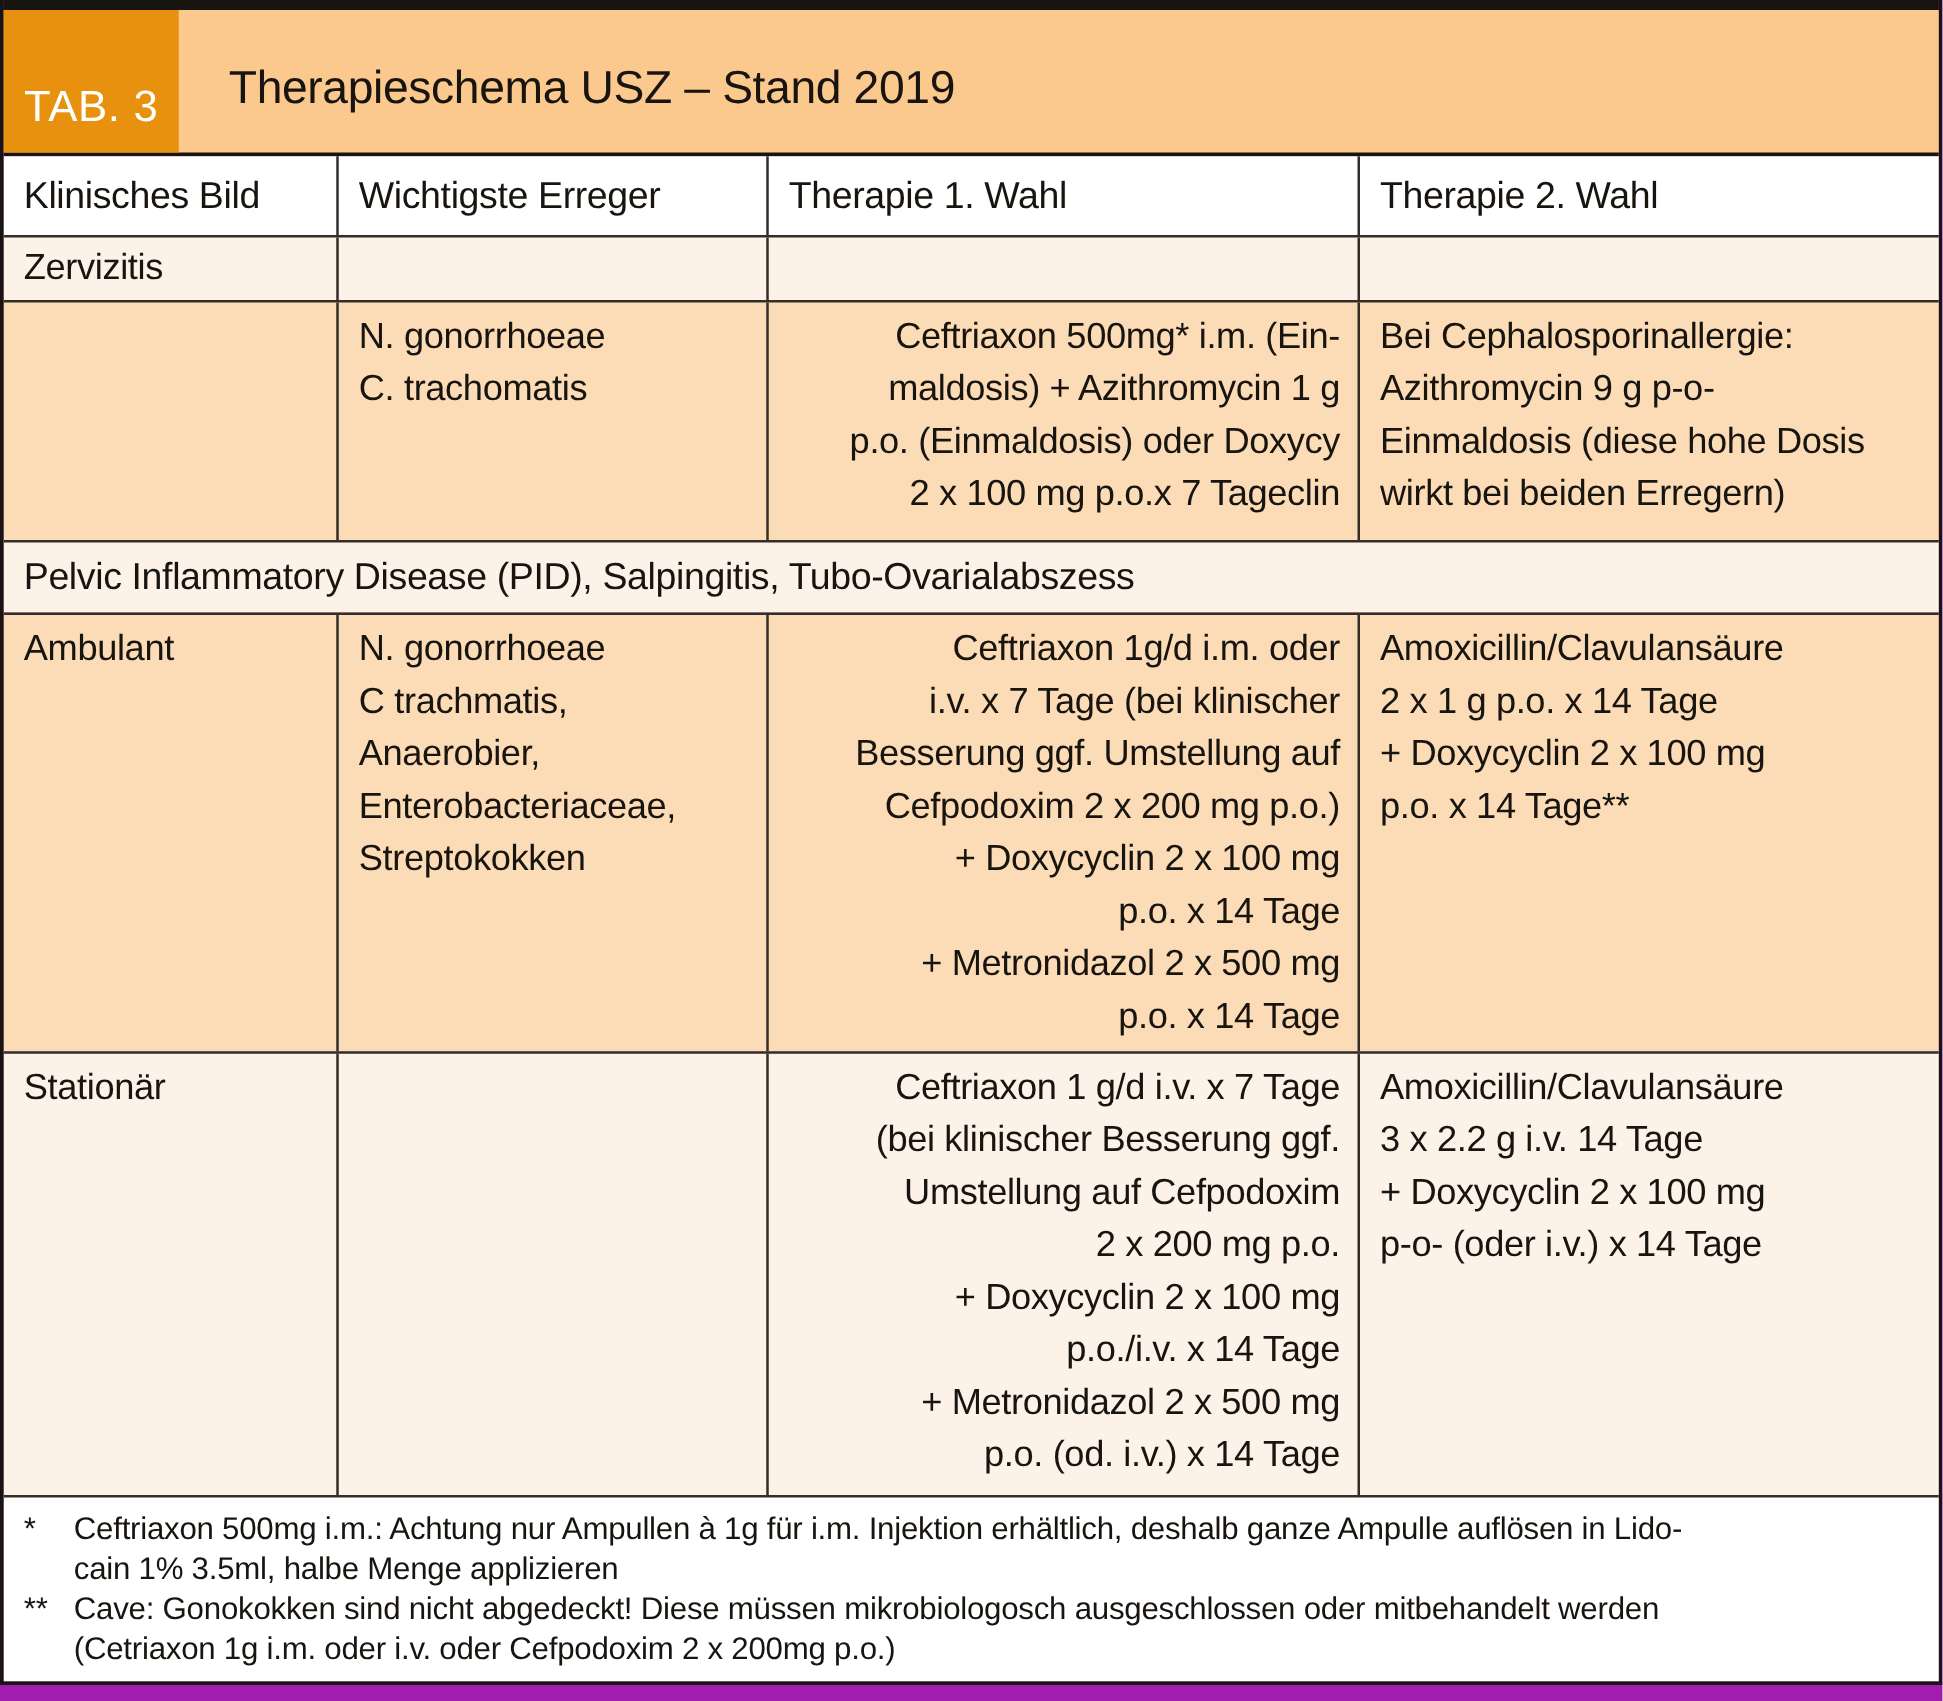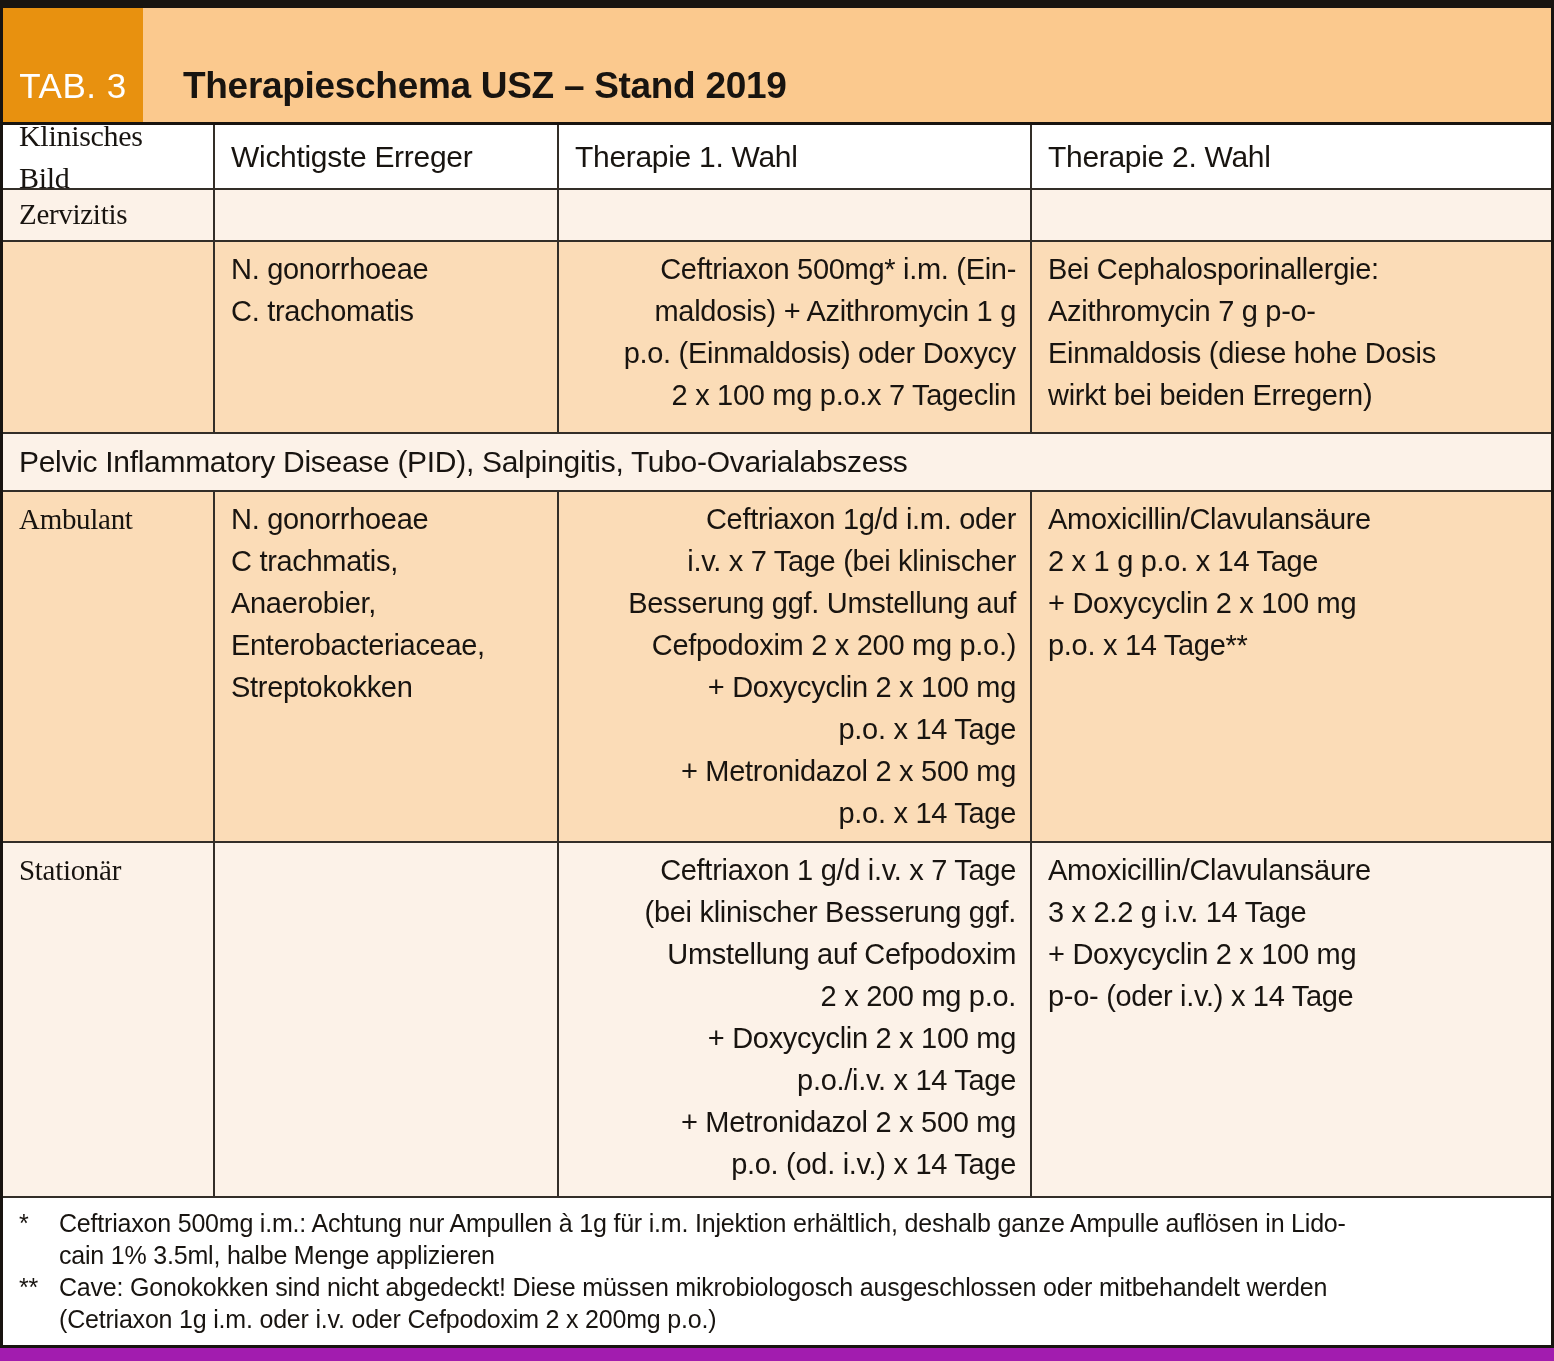--- a/index.html
+++ b/index.html
@@ -28,32 +28,32 @@
     border-bottom:3px solid var(--border-dark);
   }
   .tab-box{
     width:140px;flex:none;background:var(--tab-box);color:#ffffff;
     font-size:35px;letter-spacing:0.5px;
     display:flex;align-items:flex-end;justify-content:center;padding-bottom:16px;
     box-sizing:border-box;
   }
   .caption-title{
     flex:1;display:flex;align-items:flex-end;
-    padding:0 0 15px 40px;box-sizing:border-box;
-    font-size:37px;font-weight:700;letter-spacing:-0.3px;
+    padding:0 0 31px 40px;box-sizing:border-box;
+    font-size:37px;font-weight:400;letter-spacing:-0.3px;
   }
   .row{display:flex;border-top:2px solid var(--border-inner);box-sizing:border-box;}
   .row.first{border-top:none;}
   .cell{
     box-sizing:border-box;flex:none;
     padding:6px 14px 8px 16px;
     font-size:29px;line-height:42px;letter-spacing:-0.3px;
     white-space:pre-line;overflow:hidden;
   }
-  .c1{width:212px;font-family:Liberation Serif, serif;} .c2{width:344px;} .c3{width:473px;text-align:right;} .c4{flex:1;}
+  .c1{width:268px;} .c2{width:344px;} .c3{width:473px;text-align:right;} .c4{flex:1;}
   .cell.bord{border-right:2px solid var(--border-inner);}
   .headrow{height:63px;background:#ffffff;}
   .headrow .cell{display:flex;align-items:center;font-size:30px;padding-top:0;padding-bottom:0;white-space:normal;}
   .tone-light{background:var(--row-light);}
   .tone-dark{background:var(--row-dark);}
   .r-zerv{height:52px;}
   .r-zerv .cell{padding-top:4px;line-height:40px;}
   .r-zdata{height:192px;}
   .r-pid{height:58px;}
   .r-pid .cell{display:flex;align-items:center;white-space:normal;font-size:30px;padding-top:0;padding-bottom:0;width:100%;}
@@ -96,21 +96,21 @@
 
     <div class="row r-zdata tone-dark">
       <div class="cell c1 bord"></div>
       <div class="cell c2 bord">N. gonorrhoeae
 C. trachomatis</div>
       <div class="cell c3 bord">Ceftriaxon 500mg* i.m. (Ein-
 maldosis) + Azithromycin 1 g
 p.o. (Einmaldosis) oder Doxycy
 2 x 100 mg p.o.x 7 Tageclin</div>
       <div class="cell c4">Bei Cephalosporinallergie:
-Azithromycin 7 g p-o-
+Azithromycin 9 g p-o-
 Einmaldosis (diese hohe Dosis
 wirkt bei beiden Erregern)</div>
     </div>
 
     <div class="row r-pid tone-light">
       <div class="cell">Pelvic Inflammatory Disease (PID), Salpingitis, Tubo-Ovarialabszess</div>
     </div>
 
     <div class="row r-amb tone-dark">
       <div class="cell c1 bord">Ambulant</div>

